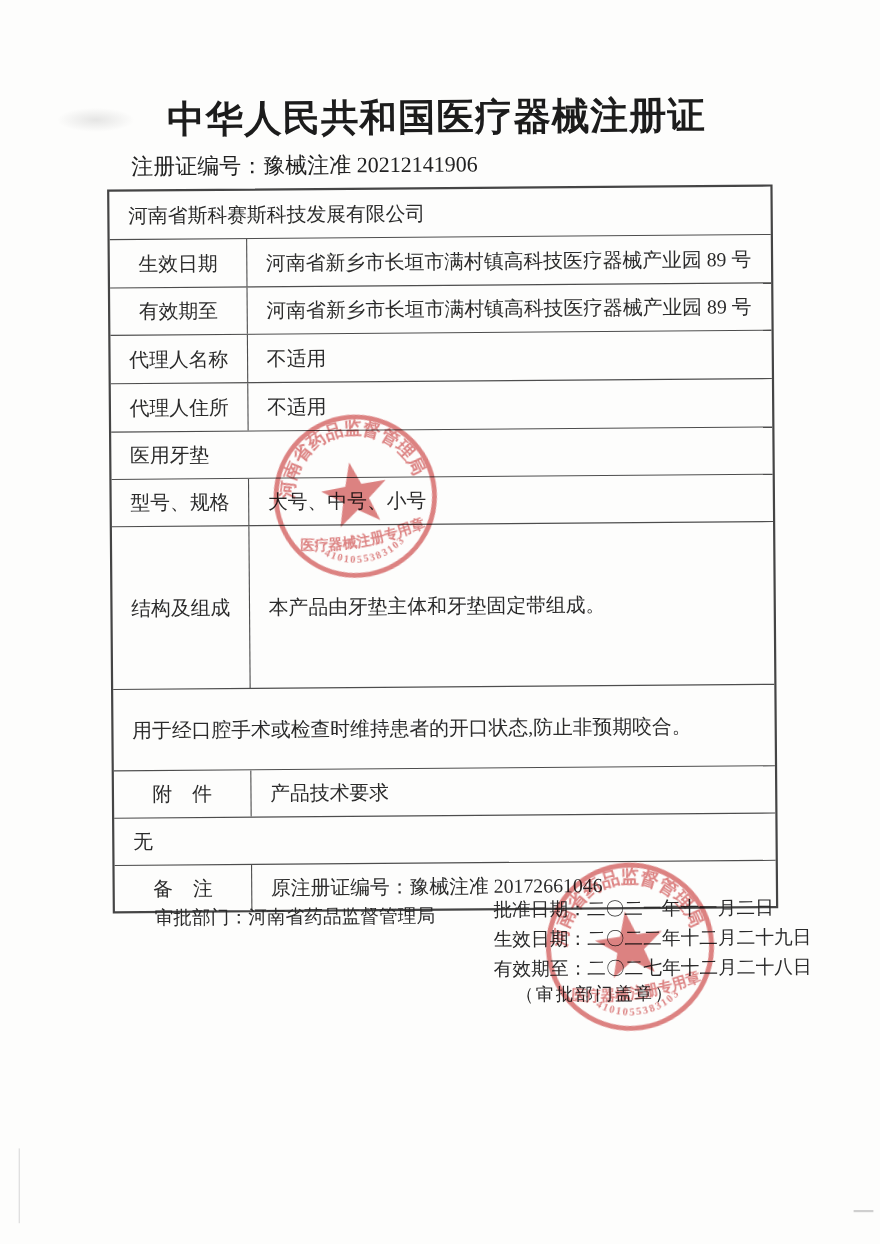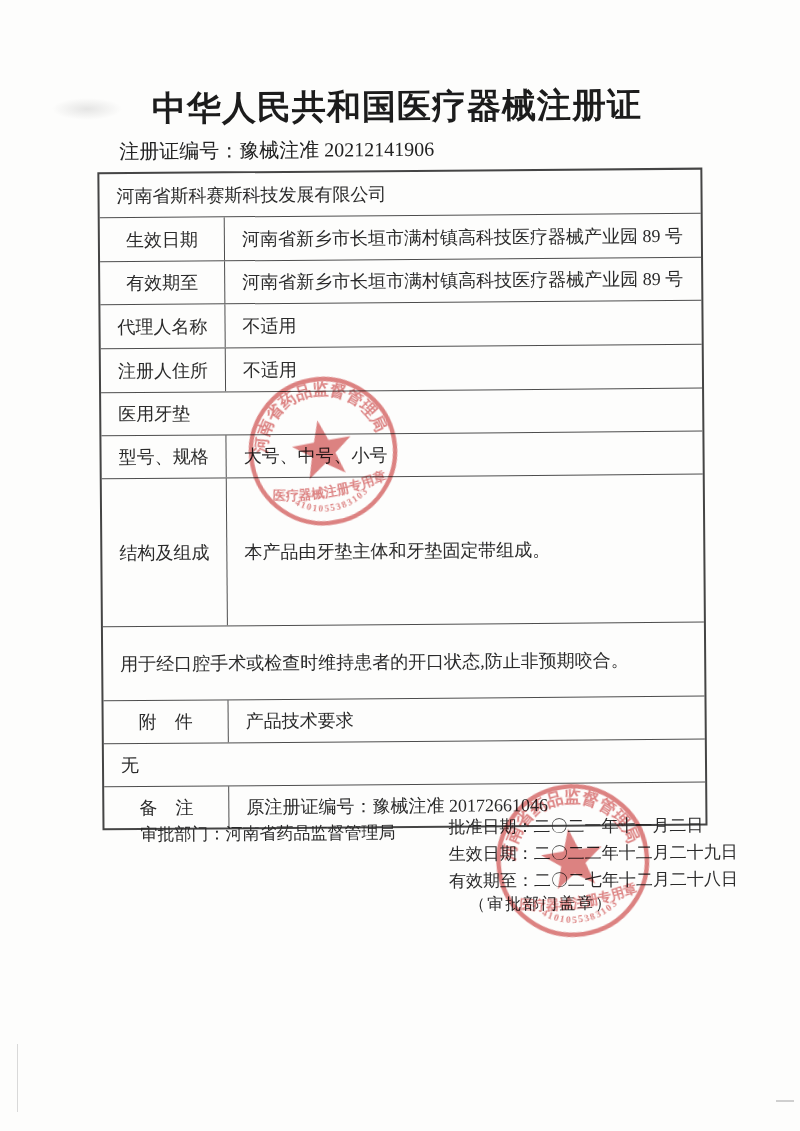--- a/index.html
+++ b/index.html
@@ -101,21 +101,21 @@
       </div>
     <div class="trow">
         <div class="tlabel">有效期至</div>
         <div class="tvalue">河南省新乡市长垣市满村镇高科技医疗器械产业园 89 号</div>
       </div>
     <div class="trow">
         <div class="tlabel">代理人名称</div>
         <div class="tvalue">不适用</div>
       </div>
     <div class="trow">
-        <div class="tlabel">注册人住所</div>
+        <div class="tlabel">代理人住所</div>
         <div class="tvalue">不适用</div>
       </div>
     <div class="trow">
         <div class="tvalue">医用牙垫</div>
       </div>
     <div class="trow">
         <div class="tlabel">型号、规格</div>
         <div class="tvalue">大号、中号、小号</div>
       </div>
     <div class="trow">

